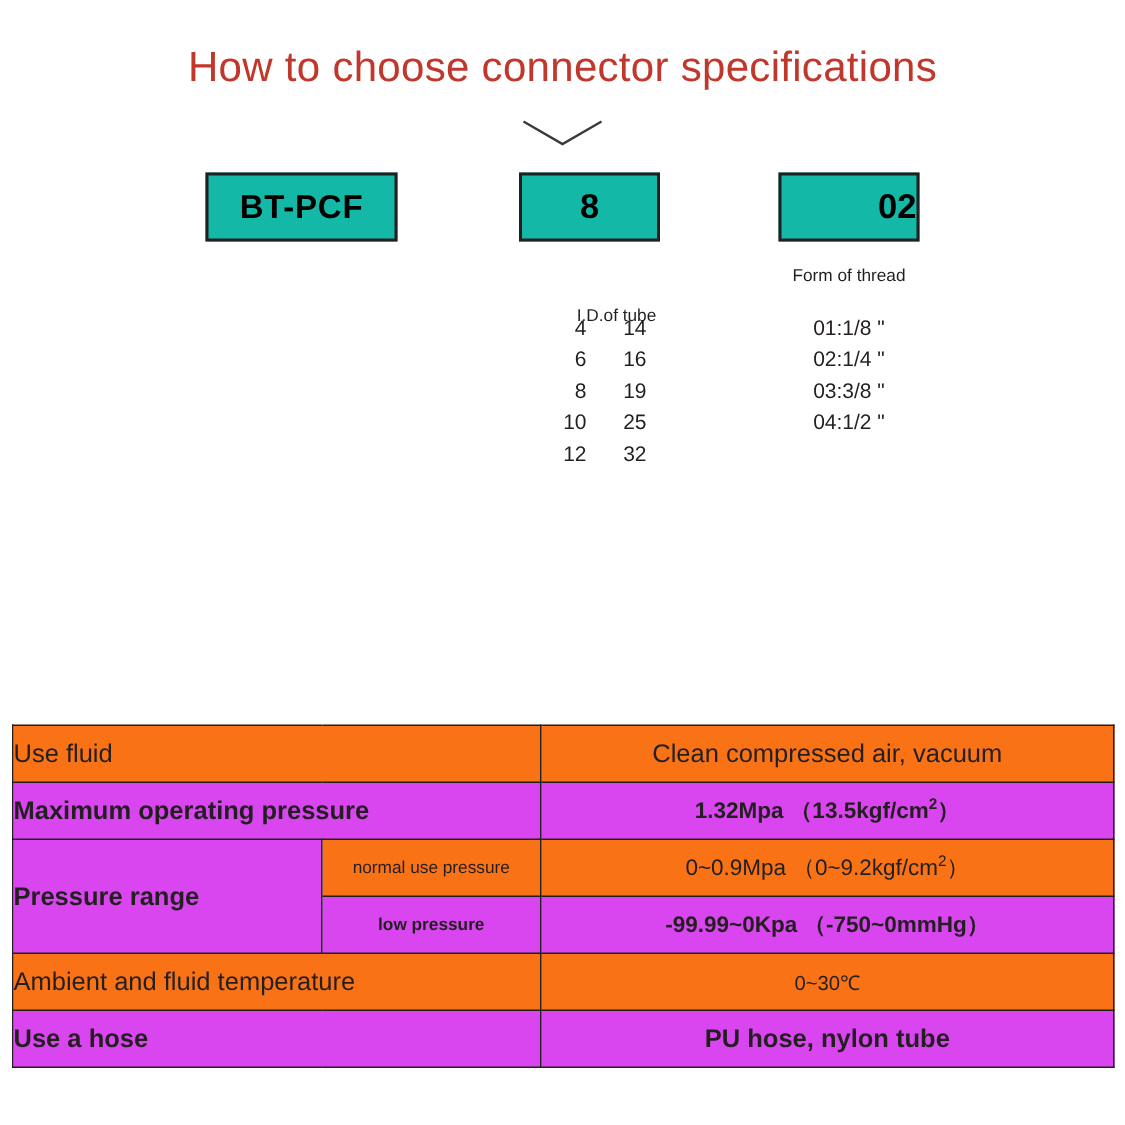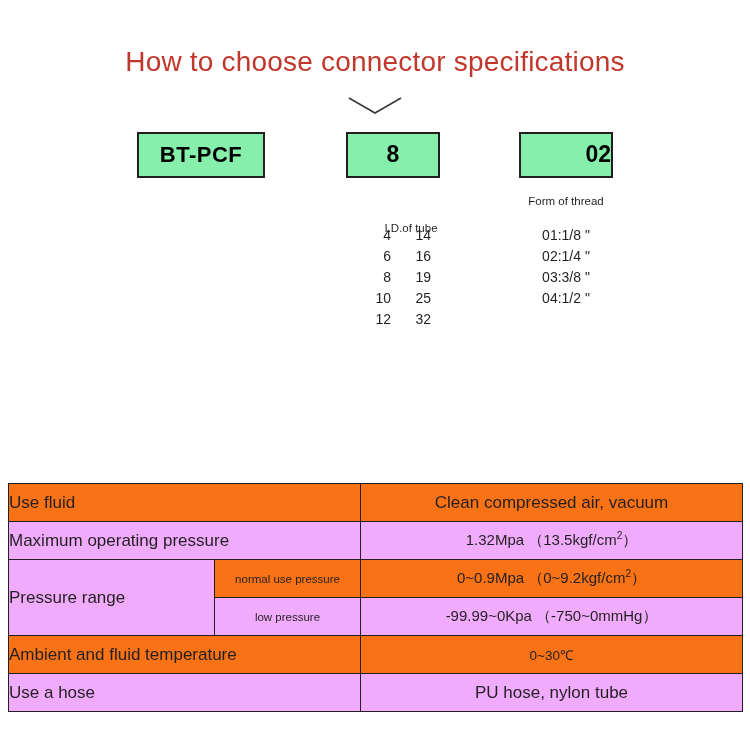--- a/index.html
+++ b/index.html
@@ -12,21 +12,21 @@
     background: #ffffff;
     font-family: "Liberation Sans", sans-serif;
     color: #231f20;
     overflow: hidden;
     position: relative;
   }
 
   
   .header {
     text-align: center;
-    padding-top: 47px;
+    padding-top: 30px;
   }
   .title {
     font-size: 28px;
     font-weight: 400;
     color: #c1372b;
     letter-spacing: 0.2px;
     line-height: 1.1;
     margin: 0;
   }
   .subtitle {
@@ -47,21 +47,21 @@
 
   
   .code-row {
     position: relative;
     height: 200px;
     margin-top: 14px;
   }
   .code-box {
     position: absolute;
     border: 2px solid #231f20;
-    background: #86efac;
+    background: #14b8a6;
     display: flex;
     align-items: center;
     justify-content: center;
     font-weight: bold;
     color: #000000;
     box-sizing: border-box;
   }
   .box-series {
     left: 137px; top: 0; width: 128px; height: 46px;
     font-size: 22px;
@@ -140,21 +140,21 @@
     font-size: 11.5px;
   }
   .cell-value {
     text-align: center;
     font-size: 17px;
     white-space: nowrap;
   }
   .cell-value.small { font-size: 15px; }
   .cell-value.tiny { font-size: 13.5px; }
   .tint { background: #f97316; }
-  .plain { background: #f0abfc; }
+  .plain { background: #d946ef; font-weight: bold; }
   sup { font-size: 0.68em; vertical-align: super; line-height: 0; }
 </style>
 </head>
 <body>
 
 <div class="header">
   <h1 class="title">How to choose connector specifications</h1>
 </div>
 
 <div class="chevron-wrap">

